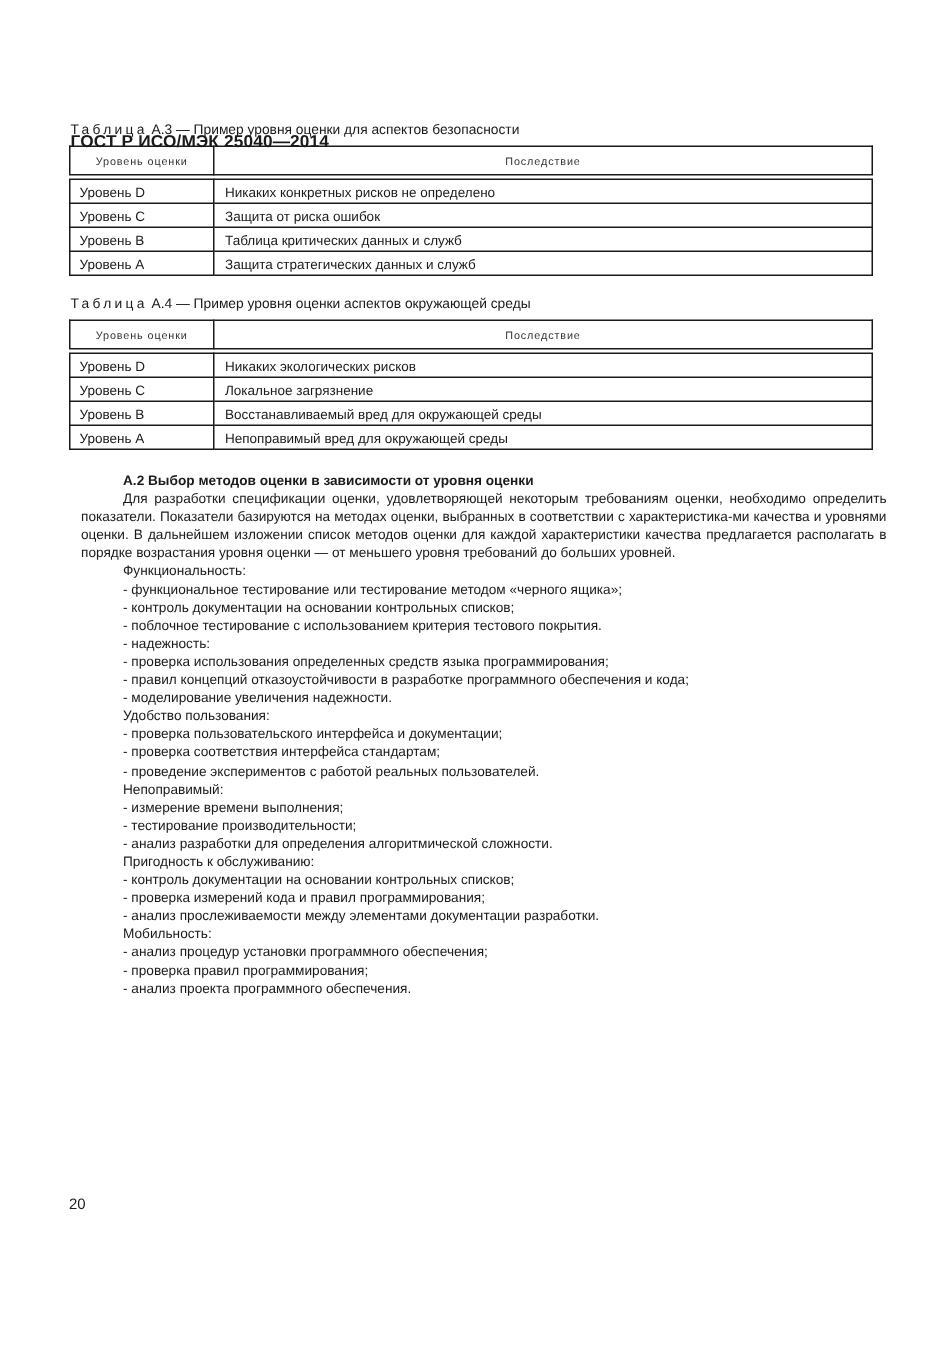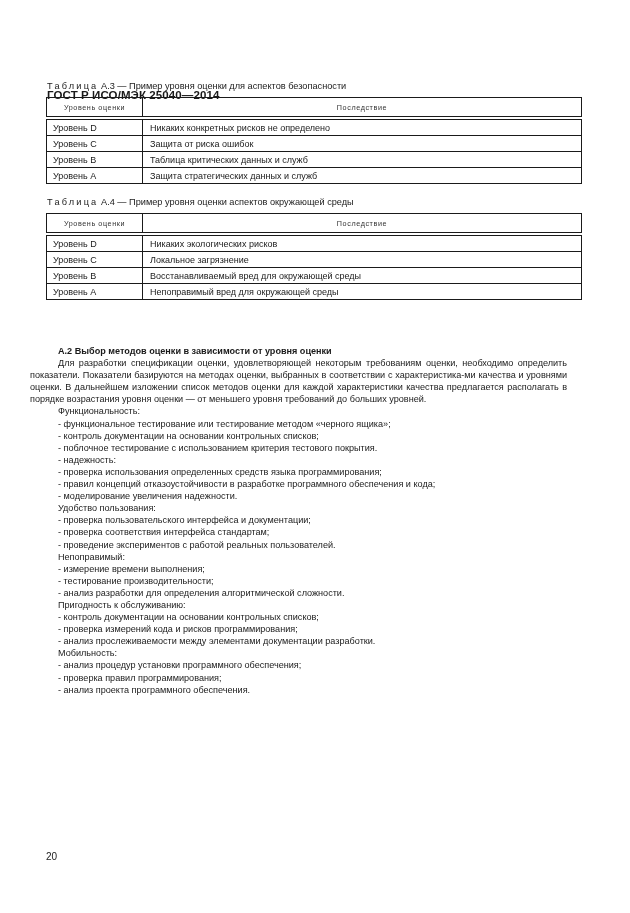--- a/index.html
+++ b/index.html
@@ -9,25 +9,25 @@
   .caption { position: absolute; left: 47px; font-size: 9.2px; white-space: nowrap; }
   .caption .spaced { letter-spacing: 2.2px; }
   table.lvl { position: absolute; left: 46px; width: 536px; border-collapse: collapse; font-size: 9px; }
   table.lvl td, table.lvl th { border: 1px solid #1a1a1a; padding: 0 0 0 6px; height: 15px; text-align: left; font-weight: normal; white-space: nowrap; margin-top: 32px; }
   table.lvl th { height: 18px; font-size: 7.2px; letter-spacing: 0.6px; color: #333; }
   table.lvl th.c1 { text-align: center; padding: 0; }
   table.lvl th.c2 { text-align: center; padding: 0; }
   table.lvl thead tr { border-bottom: 4px double #1a1a1a; }
   table.lvl td.c2 { padding-left: 7px; }
   table.lvl col.k { width: 96px; }
-  .section { position: absolute; left: 30px; width: 537px; font-size: 9.1px; line-height: 12.1px; margin-top: 31px; }
+  .section { position: absolute; left: 54px; width: 537px; font-size: 9.1px; line-height: 12.1px; }
   .section .h { font-weight: bold; padding-left: 28px; }
   .section .p { text-indent: 28px; text-align: justify; }
   .section .li { padding-left: 28px; white-space: nowrap; }
-  .page-num { position: absolute; left: 46px; top: 851px; font-size: 10px; text-align: right; }
+  .page-num { position: absolute; left: 46px; top: 798px; font-size: 10px; text-align: right; }
 </style>
 </head>
 <body>
 
 <div class="doc-header">ГОСТ Р ИСО/МЭК 25040—2014</div>
 
 <div class="caption" style="top:81px;">
   <span class="spaced">Таблица</span>
   <span>А.3 — Пример уровня оценки для аспектов безопасности</span>
 </div>
@@ -112,21 +112,21 @@
       <div class="li">Удобство пользования:</div>
       <div class="li">- проверка пользовательского интерфейса и документации;</div>
       <div class="li">- проверка соответствия интерфейса стандартам;</div>
       <div class="li">- проведение экспериментов с работой реальных пользователей.</div>
       <div class="li">Непоправимый:</div>
       <div class="li">- измерение времени выполнения;</div>
       <div class="li">- тестирование производительности;</div>
       <div class="li">- анализ разработки для определения алгоритмической сложности.</div>
       <div class="li">Пригодность к обслуживанию:</div>
       <div class="li">- контроль документации на основании контрольных списков;</div>
-      <div class="li">- проверка измерений кода и рисков программирования;</div>
+      <div class="li">- проверка измерений кода и правил программирования;</div>
       <div class="li">- анализ прослеживаемости между элементами документации разработки.</div>
       <div class="li">Мобильность:</div>
       <div class="li">- анализ процедур установки программного обеспечения;</div>
       <div class="li">- проверка правил программирования;</div>
       <div class="li">- анализ проекта программного обеспечения.</div>
     </div>
 </div>
 
 <div class="page-num">20</div>
 

